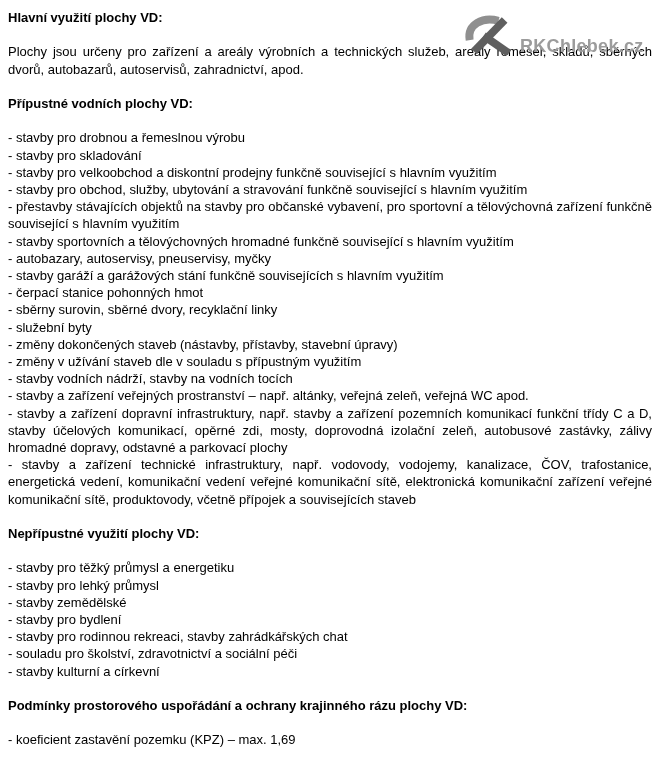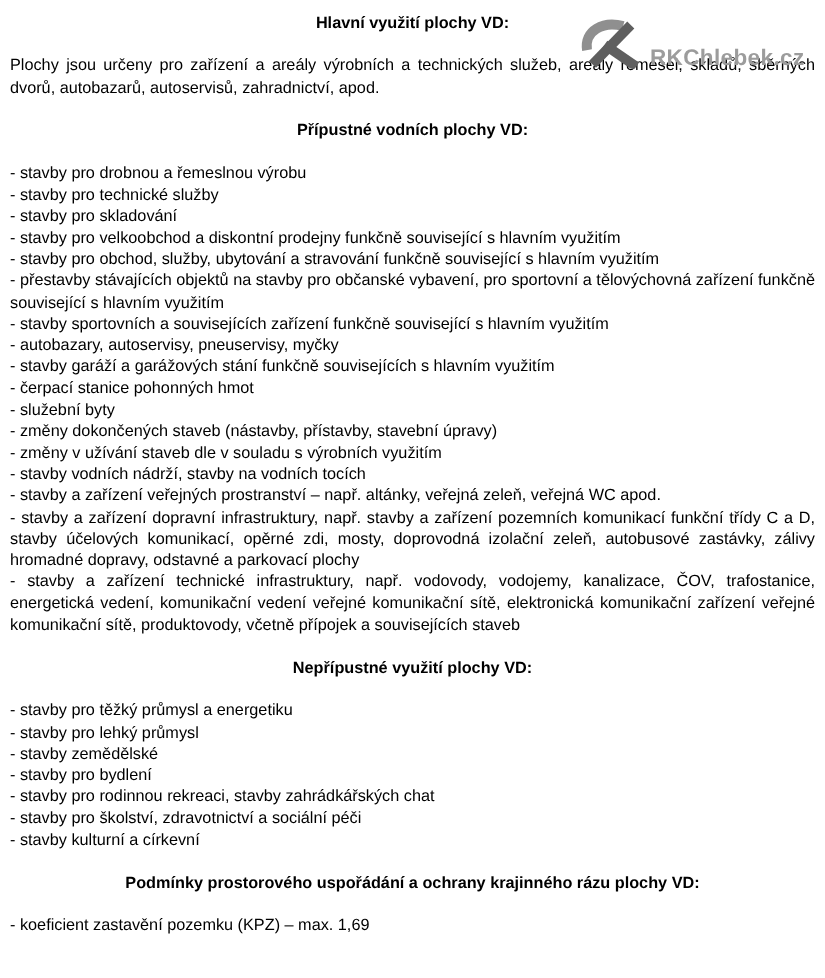--- a/index.html
+++ b/index.html
@@ -28,21 +28,21 @@
   .doc-section {
     margin: 0 0 17.2px 0;
   }
   .doc-section:last-child {
     margin-bottom: 0;
   }
   .heading {
     font-size: 13px;
     font-weight: bold;
     margin: 0 0 17.2px 0;
-    text-align: center;
+    text-align: left;
   }
   .para {
     margin: 0;
     text-align: justify;
   }
   .item {
     margin: 0;
     text-align: justify;
   }
   .watermark {
@@ -87,48 +87,48 @@
 
   <div class="doc-section">
     <div class="heading">Hlavní využití plochy VD:</div>
     <p class="para">Plochy jsou určeny pro zařízení a areály výrobních a technických služeb, areály řemesel, skladů, sběrných dvorů, autobazarů, autoservisů, zahradnictví, apod.</p>
   </div>
 
   <div class="doc-section">
     <div class="heading">Přípustné vodních plochy VD:</div>
     <div>
       <div class="item">- stavby pro drobnou a řemeslnou výrobu</div>
-      <div class="item">- stavby pro technické služby</div>
       <div class="item">- stavby pro skladování</div>
       <div class="item">- stavby pro velkoobchod a diskontní prodejny funkčně související s hlavním využitím</div>
       <div class="item">- stavby pro obchod, služby, ubytování a stravování funkčně související s hlavním využitím</div>
       <div class="item">- přestavby stávajících objektů na stavby pro občanské vybavení, pro sportovní a tělovýchovná zařízení funkčně související s hlavním využitím</div>
-      <div class="item">- stavby sportovních a souvisejících zařízení funkčně související s hlavním využitím</div>
+      <div class="item">- stavby sportovních a tělovýchovných hromadné funkčně související s hlavním využitím</div>
       <div class="item">- autobazary, autoservisy, pneuservisy, myčky</div>
       <div class="item">- stavby garáží a garážových stání funkčně souvisejících s hlavním využitím</div>
       <div class="item">- čerpací stanice pohonných hmot</div>
+      <div class="item">- sběrny surovin, sběrné dvory, recyklační linky</div>
       <div class="item">- služební byty</div>
       <div class="item">- změny dokončených staveb (nástavby, přístavby, stavební úpravy)</div>
-      <div class="item">- změny v užívání staveb dle v souladu s výrobních využitím</div>
+      <div class="item">- změny v užívání staveb dle v souladu s přípustným využitím</div>
       <div class="item">- stavby vodních nádrží, stavby na vodních tocích</div>
       <div class="item">- stavby a zařízení veřejných prostranství – např. altánky, veřejná zeleň, veřejná WC apod.</div>
       <div class="item">- stavby a zařízení dopravní infrastruktury, např. stavby a zařízení pozemních komunikací funkční třídy C a D, stavby účelových komunikací, opěrné zdi, mosty, doprovodná izolační zeleň, autobusové zastávky, zálivy hromadné dopravy, odstavné a parkovací plochy</div>
       <div class="item">- stavby a zařízení technické infrastruktury, např. vodovody, vodojemy, kanalizace, ČOV, trafostanice, energetická vedení, komunikační vedení veřejné komunikační sítě, elektronická komunikační zařízení veřejné komunikační sítě, produktovody, včetně přípojek a souvisejících staveb</div>
     </div>
   </div>
 
   <div class="doc-section">
     <div class="heading">Nepřípustné využití plochy VD:</div>
     <div>
       <div class="item">- stavby pro těžký průmysl a energetiku</div>
       <div class="item">- stavby pro lehký průmysl</div>
       <div class="item">- stavby zemědělské</div>
       <div class="item">- stavby pro bydlení</div>
       <div class="item">- stavby pro rodinnou rekreaci, stavby zahrádkářských chat</div>
-      <div class="item">- stavby pro školství, zdravotnictví a sociální péči</div>
+      <div class="item">- souladu pro školství, zdravotnictví a sociální péči</div>
       <div class="item">- stavby kulturní a církevní</div>
     </div>
   </div>
 
   <div class="doc-section">
     <div class="heading">Podmínky prostorového uspořádání a ochrany krajinného rázu plochy VD:</div>
     <div>
       <div class="item">- koeficient zastavění pozemku (KPZ) – max. 1,69</div>
     </div>
   </div>

